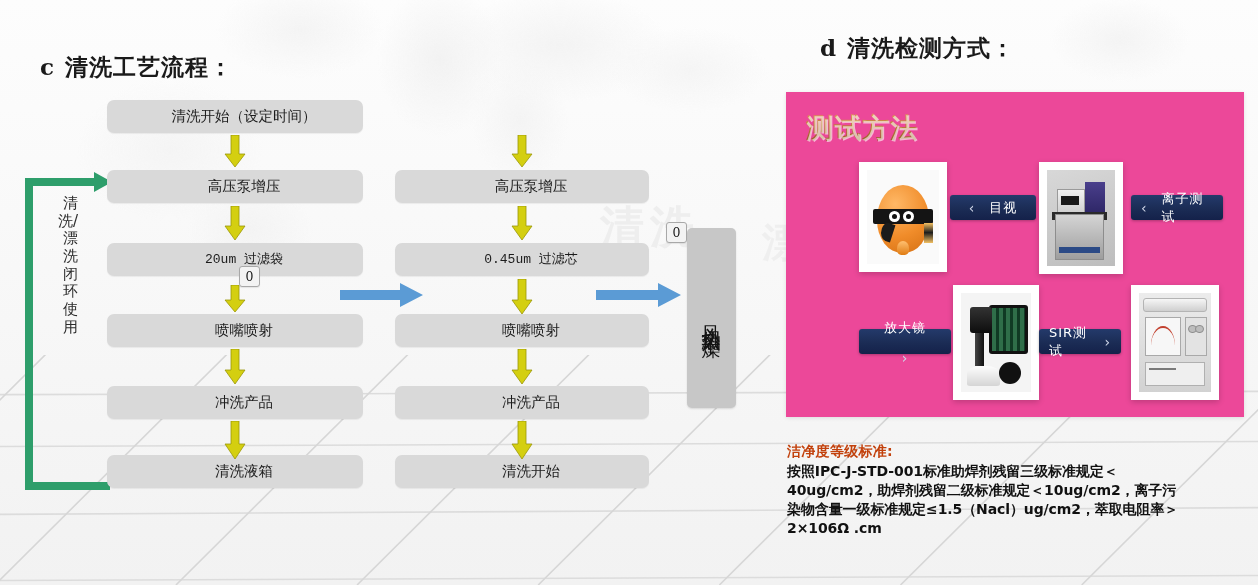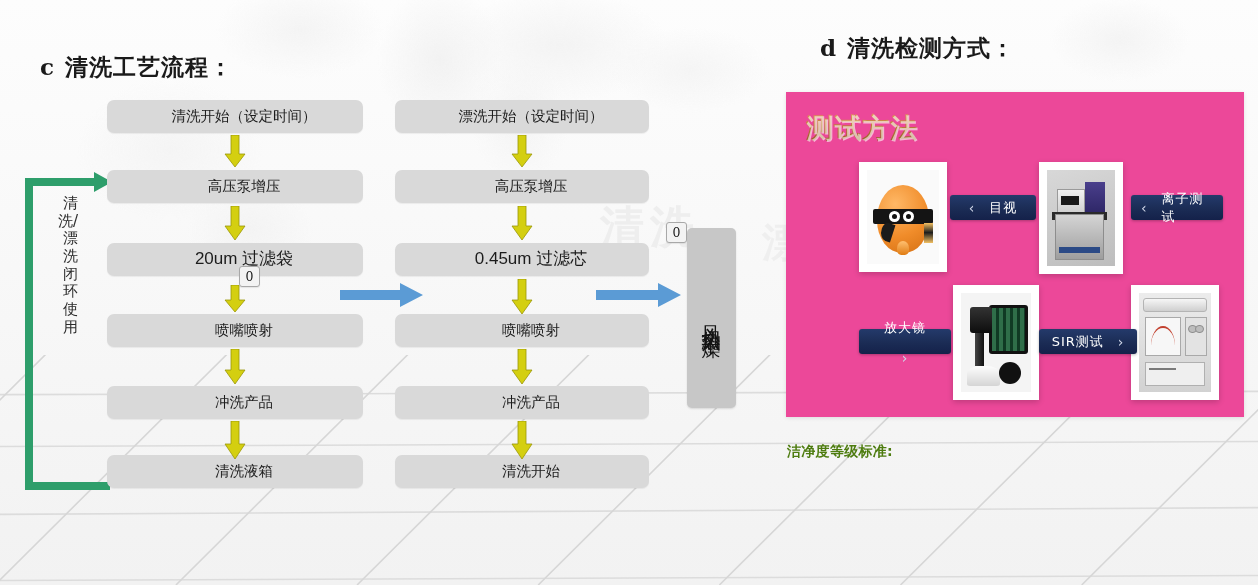--- a/index.html
+++ b/index.html
@@ -103,21 +103,21 @@
 
   .h-box { height: 33px; padding-left: 18px; }
 
   .box-r1 { top: 100px; }
   .box-r2 { top: 170px; }
   .box-r3 { top: 243px; }
   .box-r4 { top: 314px; }
   .box-r5 { top: 386px; }
   .box-r6 { top: 455px; }
 
-  .mono-label { font-family: Liberation Sans, sans-serif; font-size: 17px; }
+  .mono-label { font-family: Liberation Mono, monospace; font-size: 13px; }
 
   
   .y-arrow { position: absolute; width: 22px; }
   .y-arrow svg { display: block; width: 100%; height: 100%; }
 
   
   .dry-box {
     position: absolute;
     left: 687px;
     top: 228px;
@@ -242,31 +242,31 @@
     letter-spacing: 1px;
     box-shadow: 0 1px 3px rgba(0,0,0,0.28);
     padding: 0 10px;
   }
   .pill .chev { font-size: 14px; color: #cfd6e8; line-height: 1; }
   .pill-text { font-weight: 400; }
 
   #pill-visual { left: 164px; top: 103px; width: 86px; }
   #pill-ion    { left: 345px; top: 103px; width: 92px; }
   #pill-mag    { left: 73px;  top: 237px; width: 92px; flex-direction: column; }
-  #pill-sir    { left: 253px; top: 237px; width: 98px; }
+  #pill-sir    { left: 253px; top: 237px; width: 82px; }
 
   
   .std-block {
     position: absolute;
     left: 787px;
     top: 443px;
     width: 394px;
   }
   .std-heading {
-    color: #4d7c0f;
+    color: #c2410c;
     font-weight: 700;
     font-size: 14px;
     letter-spacing: 0.3px;
     margin-bottom: 1px;
   }
   .std-body {
     color: #111111;
     font-weight: 700;
     font-size: 14px;
     line-height: 1.35;
@@ -408,21 +408,20 @@
     <svg viewBox="0 0 22 36">
         <polygon points="7,0 15,0 15,21 21,21 11,35 1,21 7,21" fill="#d4cf10" stroke="#9a9708" stroke-width="0.8"></polygon>
       </svg>
   </div>
   <div class="y-arrow" style="left:224px; top:421px; height:39px;">
     <svg viewBox="0 0 22 39">
         <polygon points="7,0 15,0 15,23 21,23 11,38 1,23 7,23" fill="#d4cf10" stroke="#9a9708" stroke-width="0.8"></polygon>
       </svg>
   </div>
 
-  <div class="flow-box col-b h-box box-r1">漂洗开始（设定时间）</div>
   <div class="flow-box col-b h-box box-r2">高压泵增压</div>
   <div class="flow-box col-b h-box box-r3 mono-label">0.45um 过滤芯</div>
   <div class="flow-box col-b h-box box-r4">喷嘴喷射</div>
   <div class="flow-box col-b h-box box-r5">冲洗产品</div>
   <div class="flow-box col-b h-box box-r6">清洗开始</div>
 
   <div class="y-arrow" style="left:511px; top:135px; height:33px;">
     <svg viewBox="0 0 22 33">
         <polygon points="7,0 15,0 15,19 21,19 11,32 1,19 7,19" fill="#d4cf10" stroke="#9a9708" stroke-width="0.8"></polygon>
       </svg>
@@ -535,13 +534,14 @@
   </div>
 
   <div class="pill" id="pill-sir">
     <span class="pill-text">SIR测试</span>
     <span class="chev">›</span>
   </div>
 </div>
 
 <div class="std-block">
   <div class="std-heading">洁净度等级标准:</div>
+  <div class="std-body">按照IPC-J-STD-001标准助焊剂残留三级标准规定＜40ug/cm2，助焊剂残留二级标准规定＜10ug/cm2，离子污染物含量一级标准规定≤1.5（Nacl）ug/cm2，萃取电阻率＞2×106Ω .cm</div>
 </div>
 
 </body></html>

